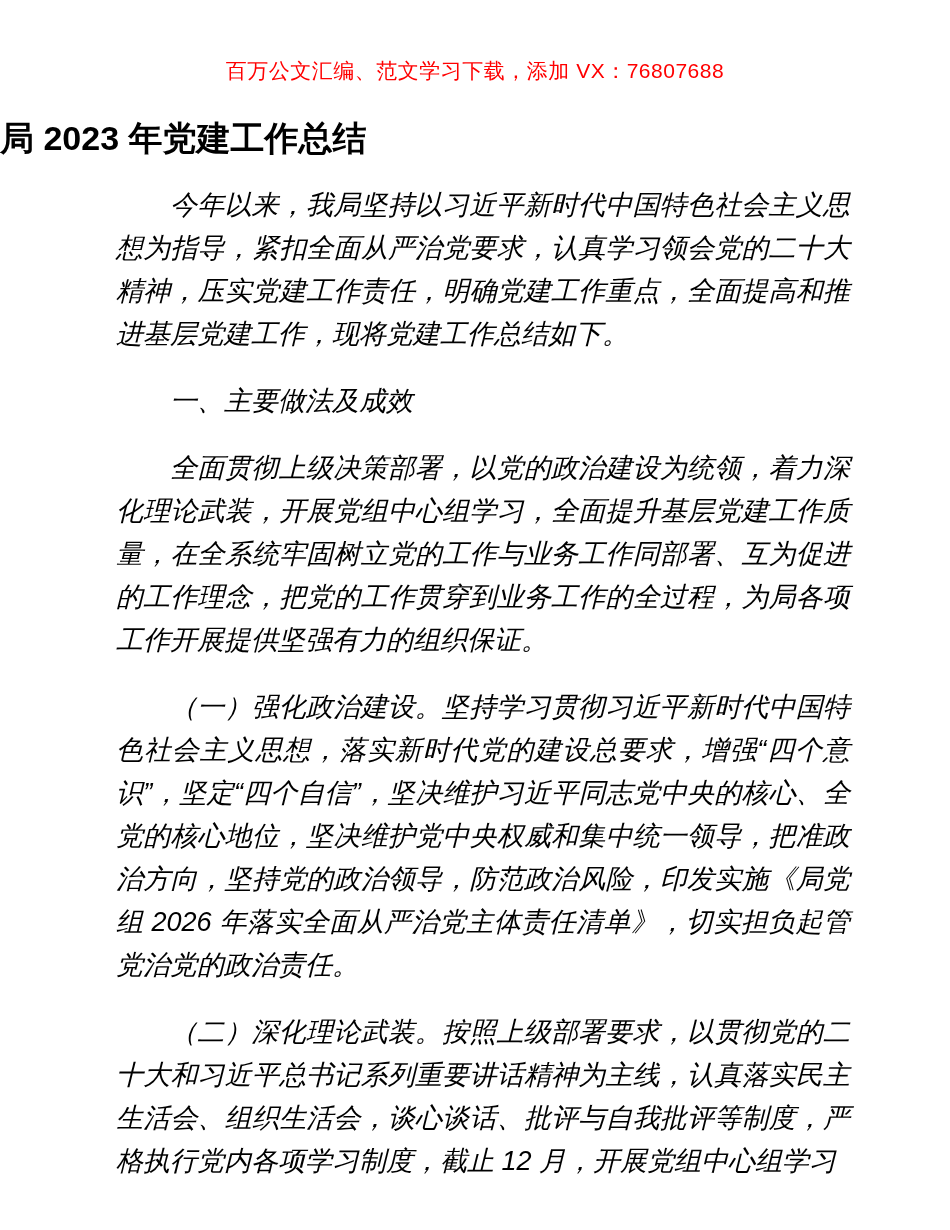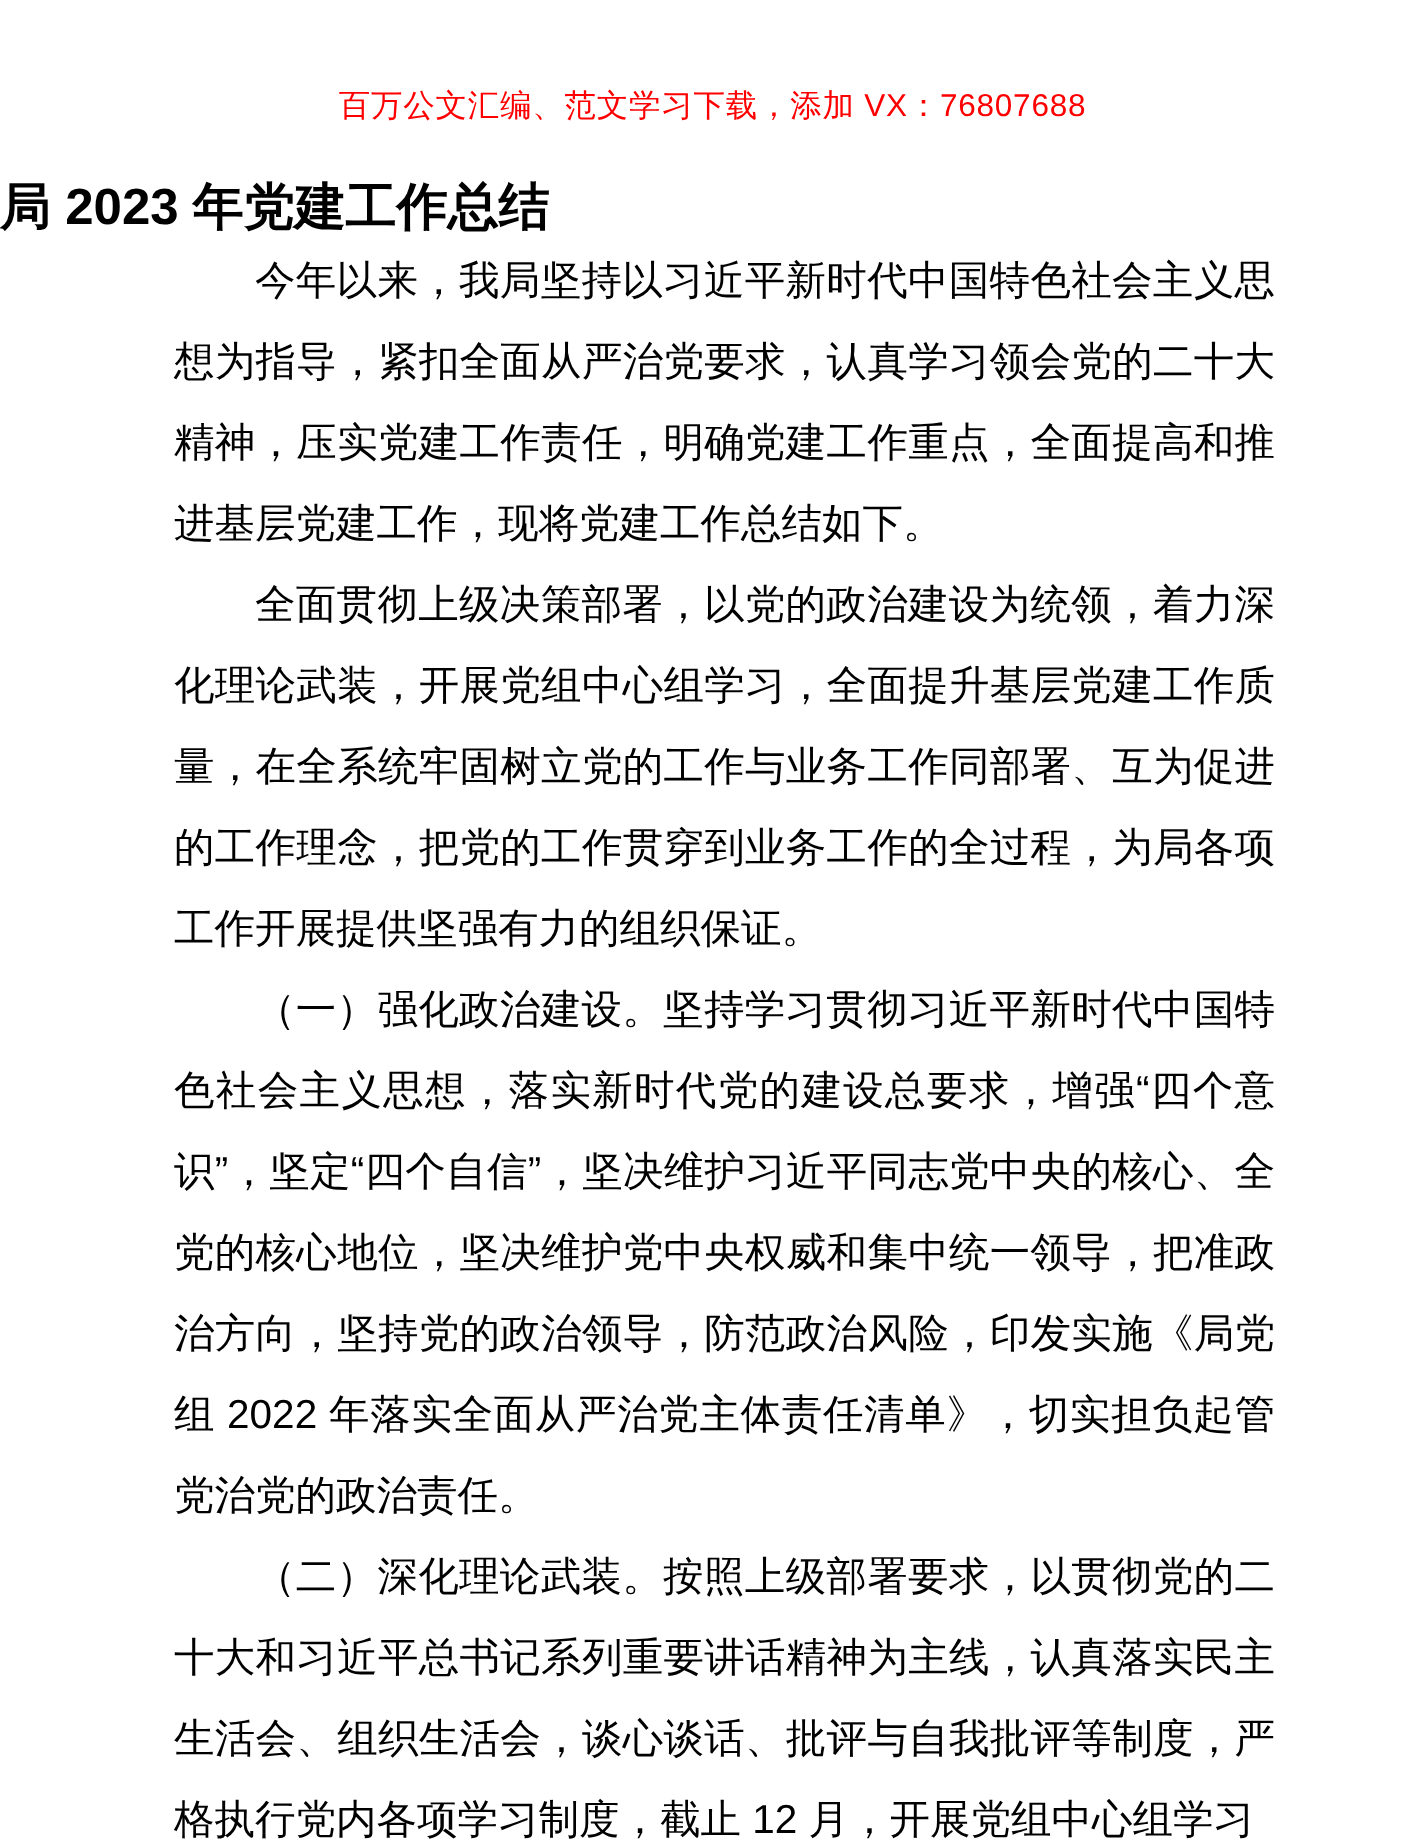--- a/index.html
+++ b/index.html
@@ -33,43 +33,45 @@
     padding-right: 100px;
   }
   .title {
     margin: 30px 0 0 0;
     font-size: 34px;
     line-height: 44px;
     font-weight: 700;
     color: #000000;
   }
   .para {
-    margin: 0 0 0 0;
+    margin: 24px 0 0 0;
     font-size: 27px;
-    line-height: 54px;
+    line-height: 43px;
     text-align: justify;
     text-justify: inter-ideograph;
     text-indent: 2em;
     color: #000000;
+    font-style: italic;
   }
 </style>
 </head>
 <body>
 
 <div class="page">
 
   <div class="notice">百万公文汇编、范文学习下载，添加 VX：76807688</div>
 
   <h1 class="title">局 2023 年党建工作总结</h1>
 
   <div class="doc-body">
 
     <p class="para">今年以来，我局坚持以习近平新时代中国特色社会主义思想为指导，紧扣全面从严治党要求，认真学习领会党的二十大精神，压实党建工作责任，明确党建工作重点，全面提高和推进基层党建工作，现将党建工作总结如下。</p>
 
+    <p class="para">一、主要做法及成效</p>
 
     <p class="para">全面贯彻上级决策部署，以党的政治建设为统领，着力深化理论武装，开展党组中心组学习，全面提升基层党建工作质量，在全系统牢固树立党的工作与业务工作同部署、互为促进的工作理念，把党的工作贯穿到业务工作的全过程，为局各项工作开展提供坚强有力的组织保证。</p>
 
-    <p class="para">（一）强化政治建设。坚持学习贯彻习近平新时代中国特色社会主义思想，落实新时代党的建设总要求，增强“四个意识”，坚定“四个自信”，坚决维护习近平同志党中央的核心、全党的核心地位，坚决维护党中央权威和集中统一领导，把准政治方向，坚持党的政治领导，防范政治风险，印发实施《局党组 2022 年落实全面从严治党主体责任清单》，切实担负起管党治党的政治责任。</p>
+    <p class="para">（一）强化政治建设。坚持学习贯彻习近平新时代中国特色社会主义思想，落实新时代党的建设总要求，增强“四个意识”，坚定“四个自信”，坚决维护习近平同志党中央的核心、全党的核心地位，坚决维护党中央权威和集中统一领导，把准政治方向，坚持党的政治领导，防范政治风险，印发实施《局党组 2026 年落实全面从严治党主体责任清单》，切实担负起管党治党的政治责任。</p>
 
     <p class="para">（二）深化理论武装。按照上级部署要求，以贯彻党的二十大和习近平总书记系列重要讲话精神为主线，认真落实民主生活会、组织生活会，谈心谈话、批评与自我批评等制度，严格执行党内各项学习制度，截止 12 月，开展党组中心组学习</p>
 
   </div>
 </div>
 
 </body></html>

